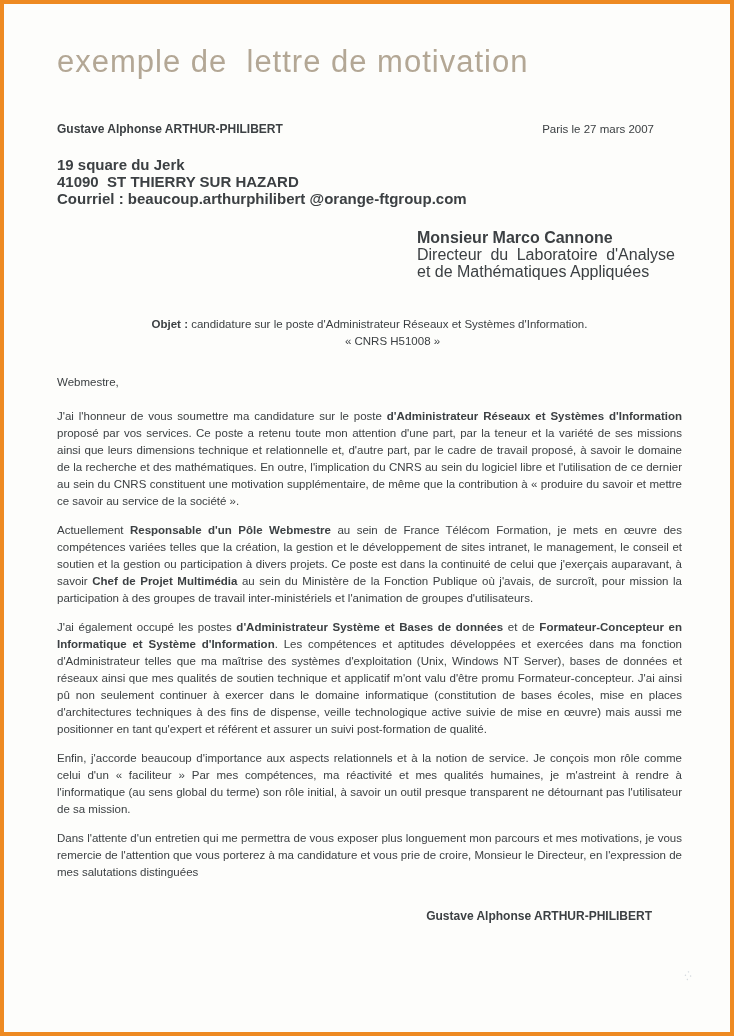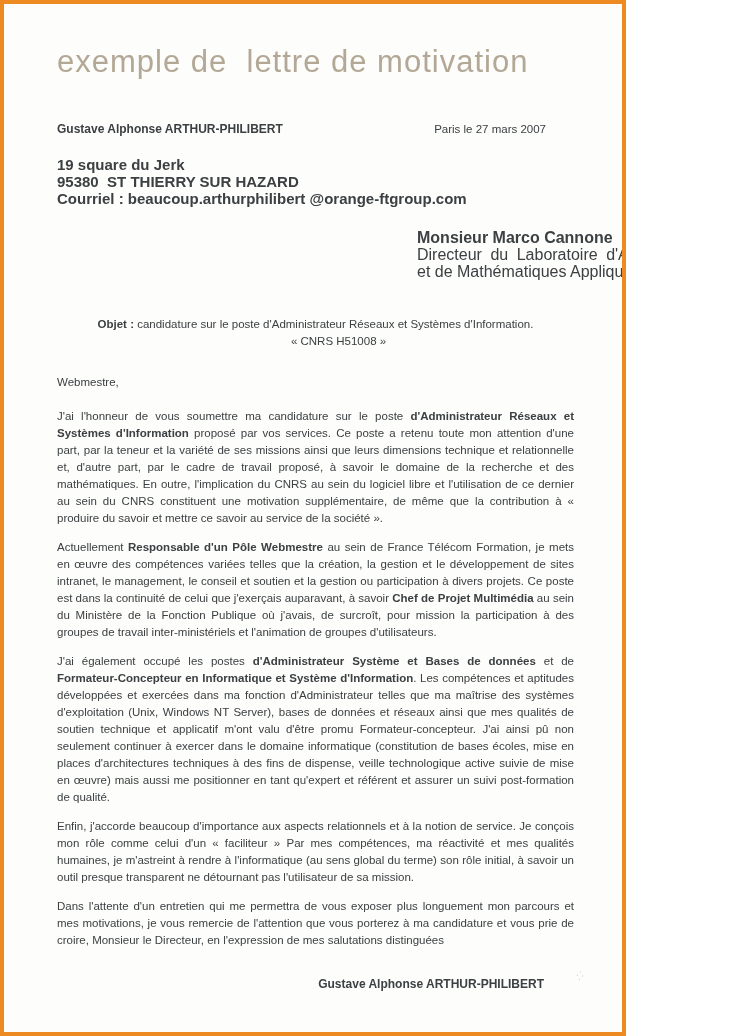--- a/index.html
+++ b/index.html
@@ -1,18 +1,18 @@
 <!DOCTYPE html>
 <html lang="fr"><head>
 <meta charset="utf-8">
 <style>
   html, body { margin: 0; padding: 0; background: #ffffff; }
   .page {
     position: relative;
-    width: 626px;
+    width: 734px;
     height: 1036px;
     box-sizing: border-box;
     background: #fdfdfb;
     border: 4px solid #ee8a22;
     overflow: hidden;
     font-family: "Liberation Sans", sans-serif;
     color: #3c4043;
   }
   .inner { padding: 40px 48px 0 53px; }
 
@@ -89,21 +89,21 @@
 
     <h1 class="doc-title">exemple de  lettre de motivation</h1>
 
     <div class="header-row">
       <span class="sender-name">Gustave Alphonse ARTHUR-PHILIBERT</span>
       <span class="date">Paris le 27 mars 2007</span>
     </div>
 
     <div class="sender-address">
       <div>19 square du Jerk</div>
-      <div>95380  ST THIERRY SUR HAZARD</div>
+      <div>41090  ST THIERRY SUR HAZARD</div>
       <div>Courriel : beaucoup.arthurphilibert @orange-ftgroup.com</div>
     </div>
 
     <div class="recipient">
       <div class="recipient-name">Monsieur Marco Cannone</div>
       <div class="recipient-role">Directeur du Laboratoire d'Analyse et de Mathématiques Appliquées</div>
     </div>
 
     <div class="subject">
       <div><span class="subject-label">Objet :</span><span> candidature sur le poste d'Administrateur Réseaux et Systèmes d'Information.</span></div>

